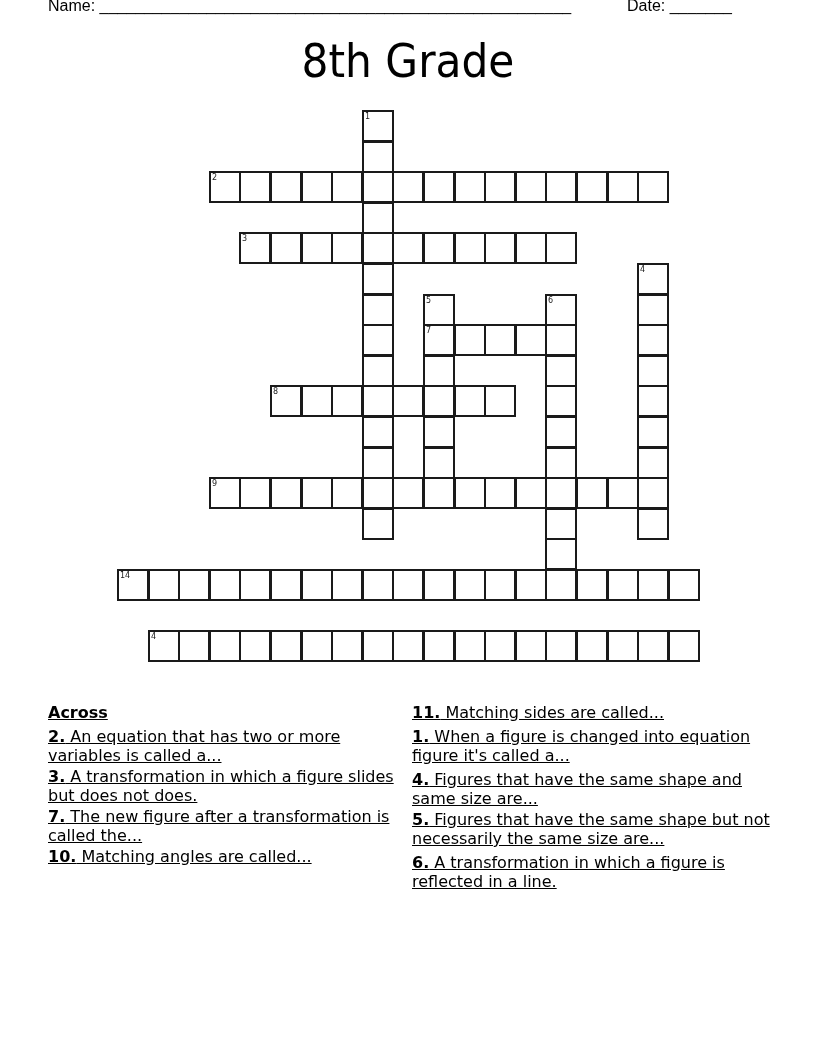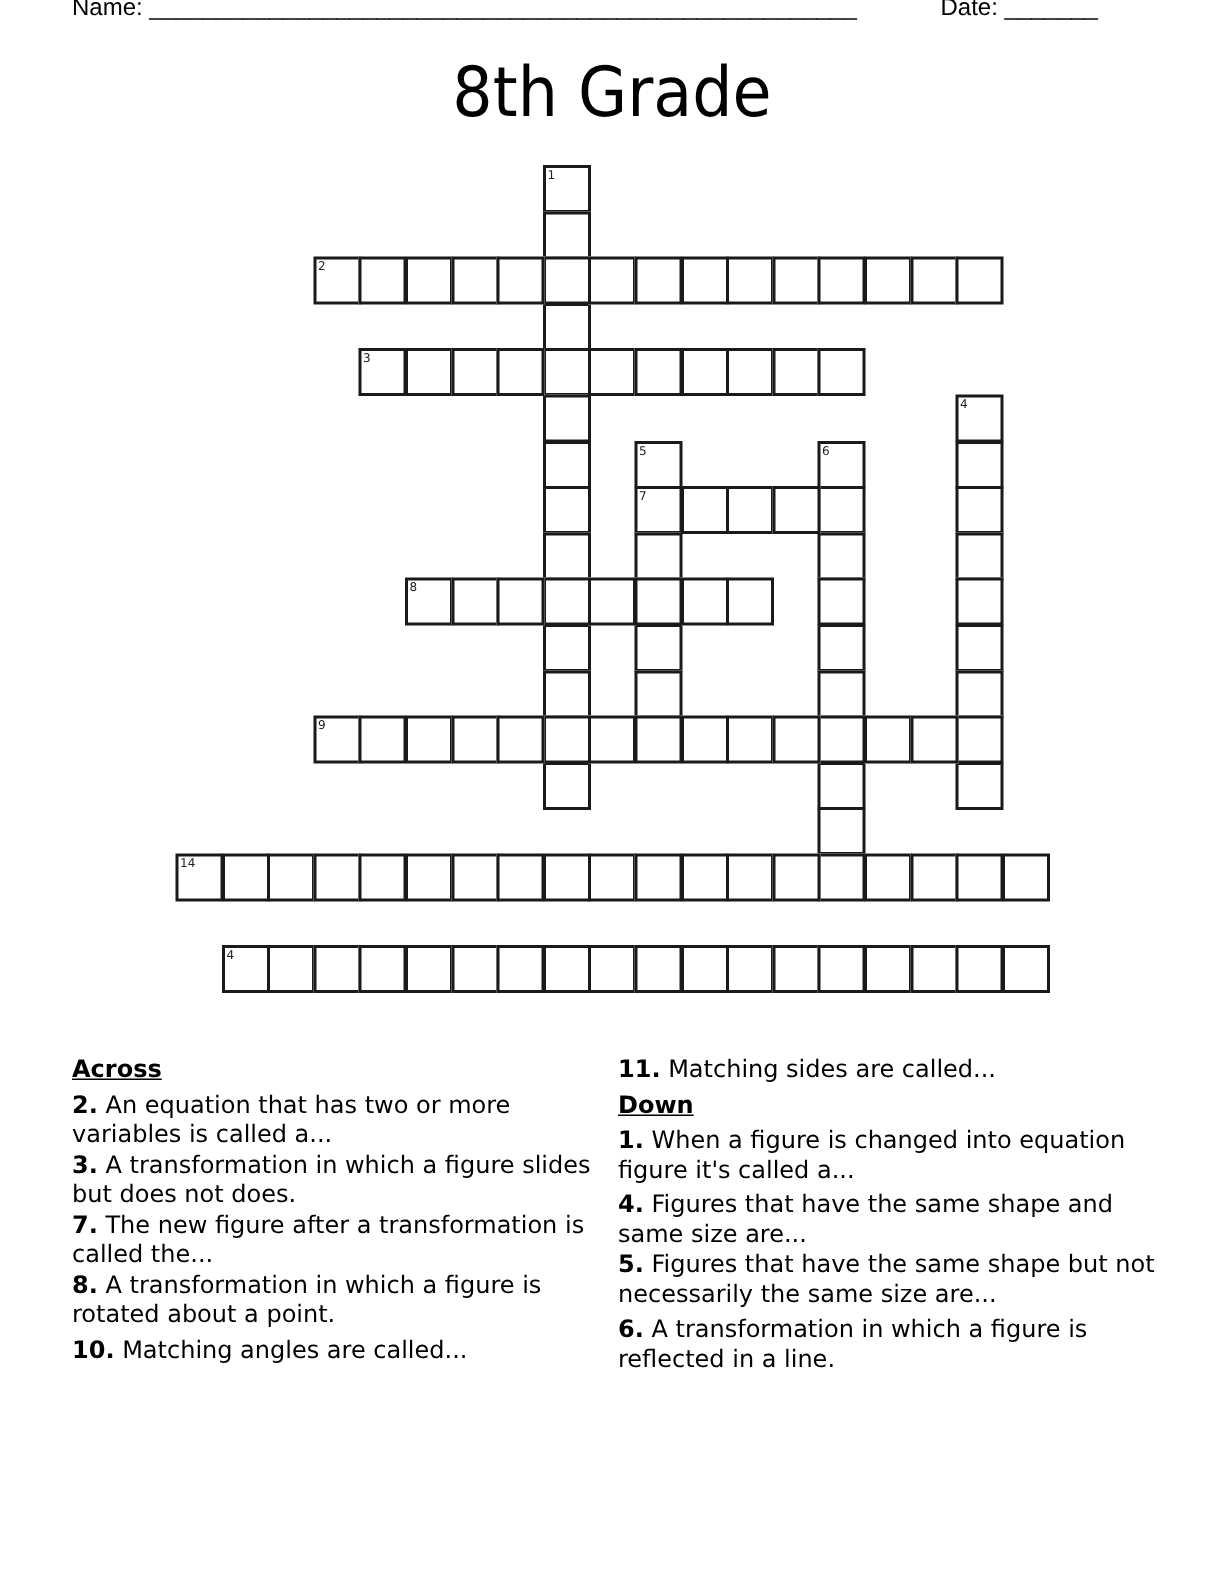--- a/index.html
+++ b/index.html
@@ -25,21 +25,21 @@
       position: absolute; left: 1px; top: 0px; font-family: "DejaVu Sans", sans-serif;
       font-size: 8px; line-height: 9px; color: #222;
     }
     .clues {
       position: absolute; top: 703px; font-family: "DejaVu Sans", sans-serif;
       font-size: 16px; line-height: 19.5px;
     }
     .clues.left { left: 48px; width: 350px; }
     .clues.right { left: 412px; width: 370px; }
     .clue-heading { font-weight: bold; text-decoration: underline; margin: 0 0 4px 0; }
-    .clue { margin: 0 0 1px 0; }
+    .clue { margin: 0 0 1px 0; text-decoration: underline; }
     .clue.spaced { margin-bottom: 4px; }
     .clue-num { font-weight: bold; }
   </style>
 </head>
 <body>
 
 <div class="header-line">
   <span class="name-field">Name: _____________________________________________________</span>
   <span class="date-field">Date: _______</span>
 </div>
@@ -189,24 +189,22 @@
     <div class="cell" style="left: 607px; top: 630px;"></div>
     <div class="cell" style="left: 637px; top: 630px;"></div>
     <div class="cell" style="left: 668px; top: 630px;"></div>
   </div>
 
 <div class="clues left">
   <div class="clue-heading">Across</div>
   <div class="clue"><span class="clue-num">2.</span><span> An equation that has two or more variables is called a...</span></div>
   <div class="clue"><span class="clue-num">3.</span><span> A transformation in which a figure slides but does not does.</span></div>
   <div class="clue"><span class="clue-num">7.</span><span> The new figure after a transformation is called the...</span></div>
-  <div class="clue spaced"><span class="clue-num">8.</span><span> A transformation in which a figure is rotated about a point.</span></div>
   <div class="clue"><span class="clue-num">10.</span><span> Matching angles are called...</span></div>
 </div>
 
 <div class="clues right">
   <div class="clue spaced"><span class="clue-num">11.</span><span> Matching sides are called...</span></div>
-  <div class="clue-heading">Down</div>
   <div class="clue spaced"><span class="clue-num">1.</span><span> When a figure is changed into equation figure it's called a...</span></div>
   <div class="clue"><span class="clue-num">4.</span><span> Figures that have the same shape and same size are...</span></div>
   <div class="clue spaced"><span class="clue-num">5.</span><span> Figures that have the same shape but not necessarily the same size are...</span></div>
   <div class="clue"><span class="clue-num">6.</span><span> A transformation in which a figure is reflected in a line.</span></div>
 </div>
 
 </body></html>

